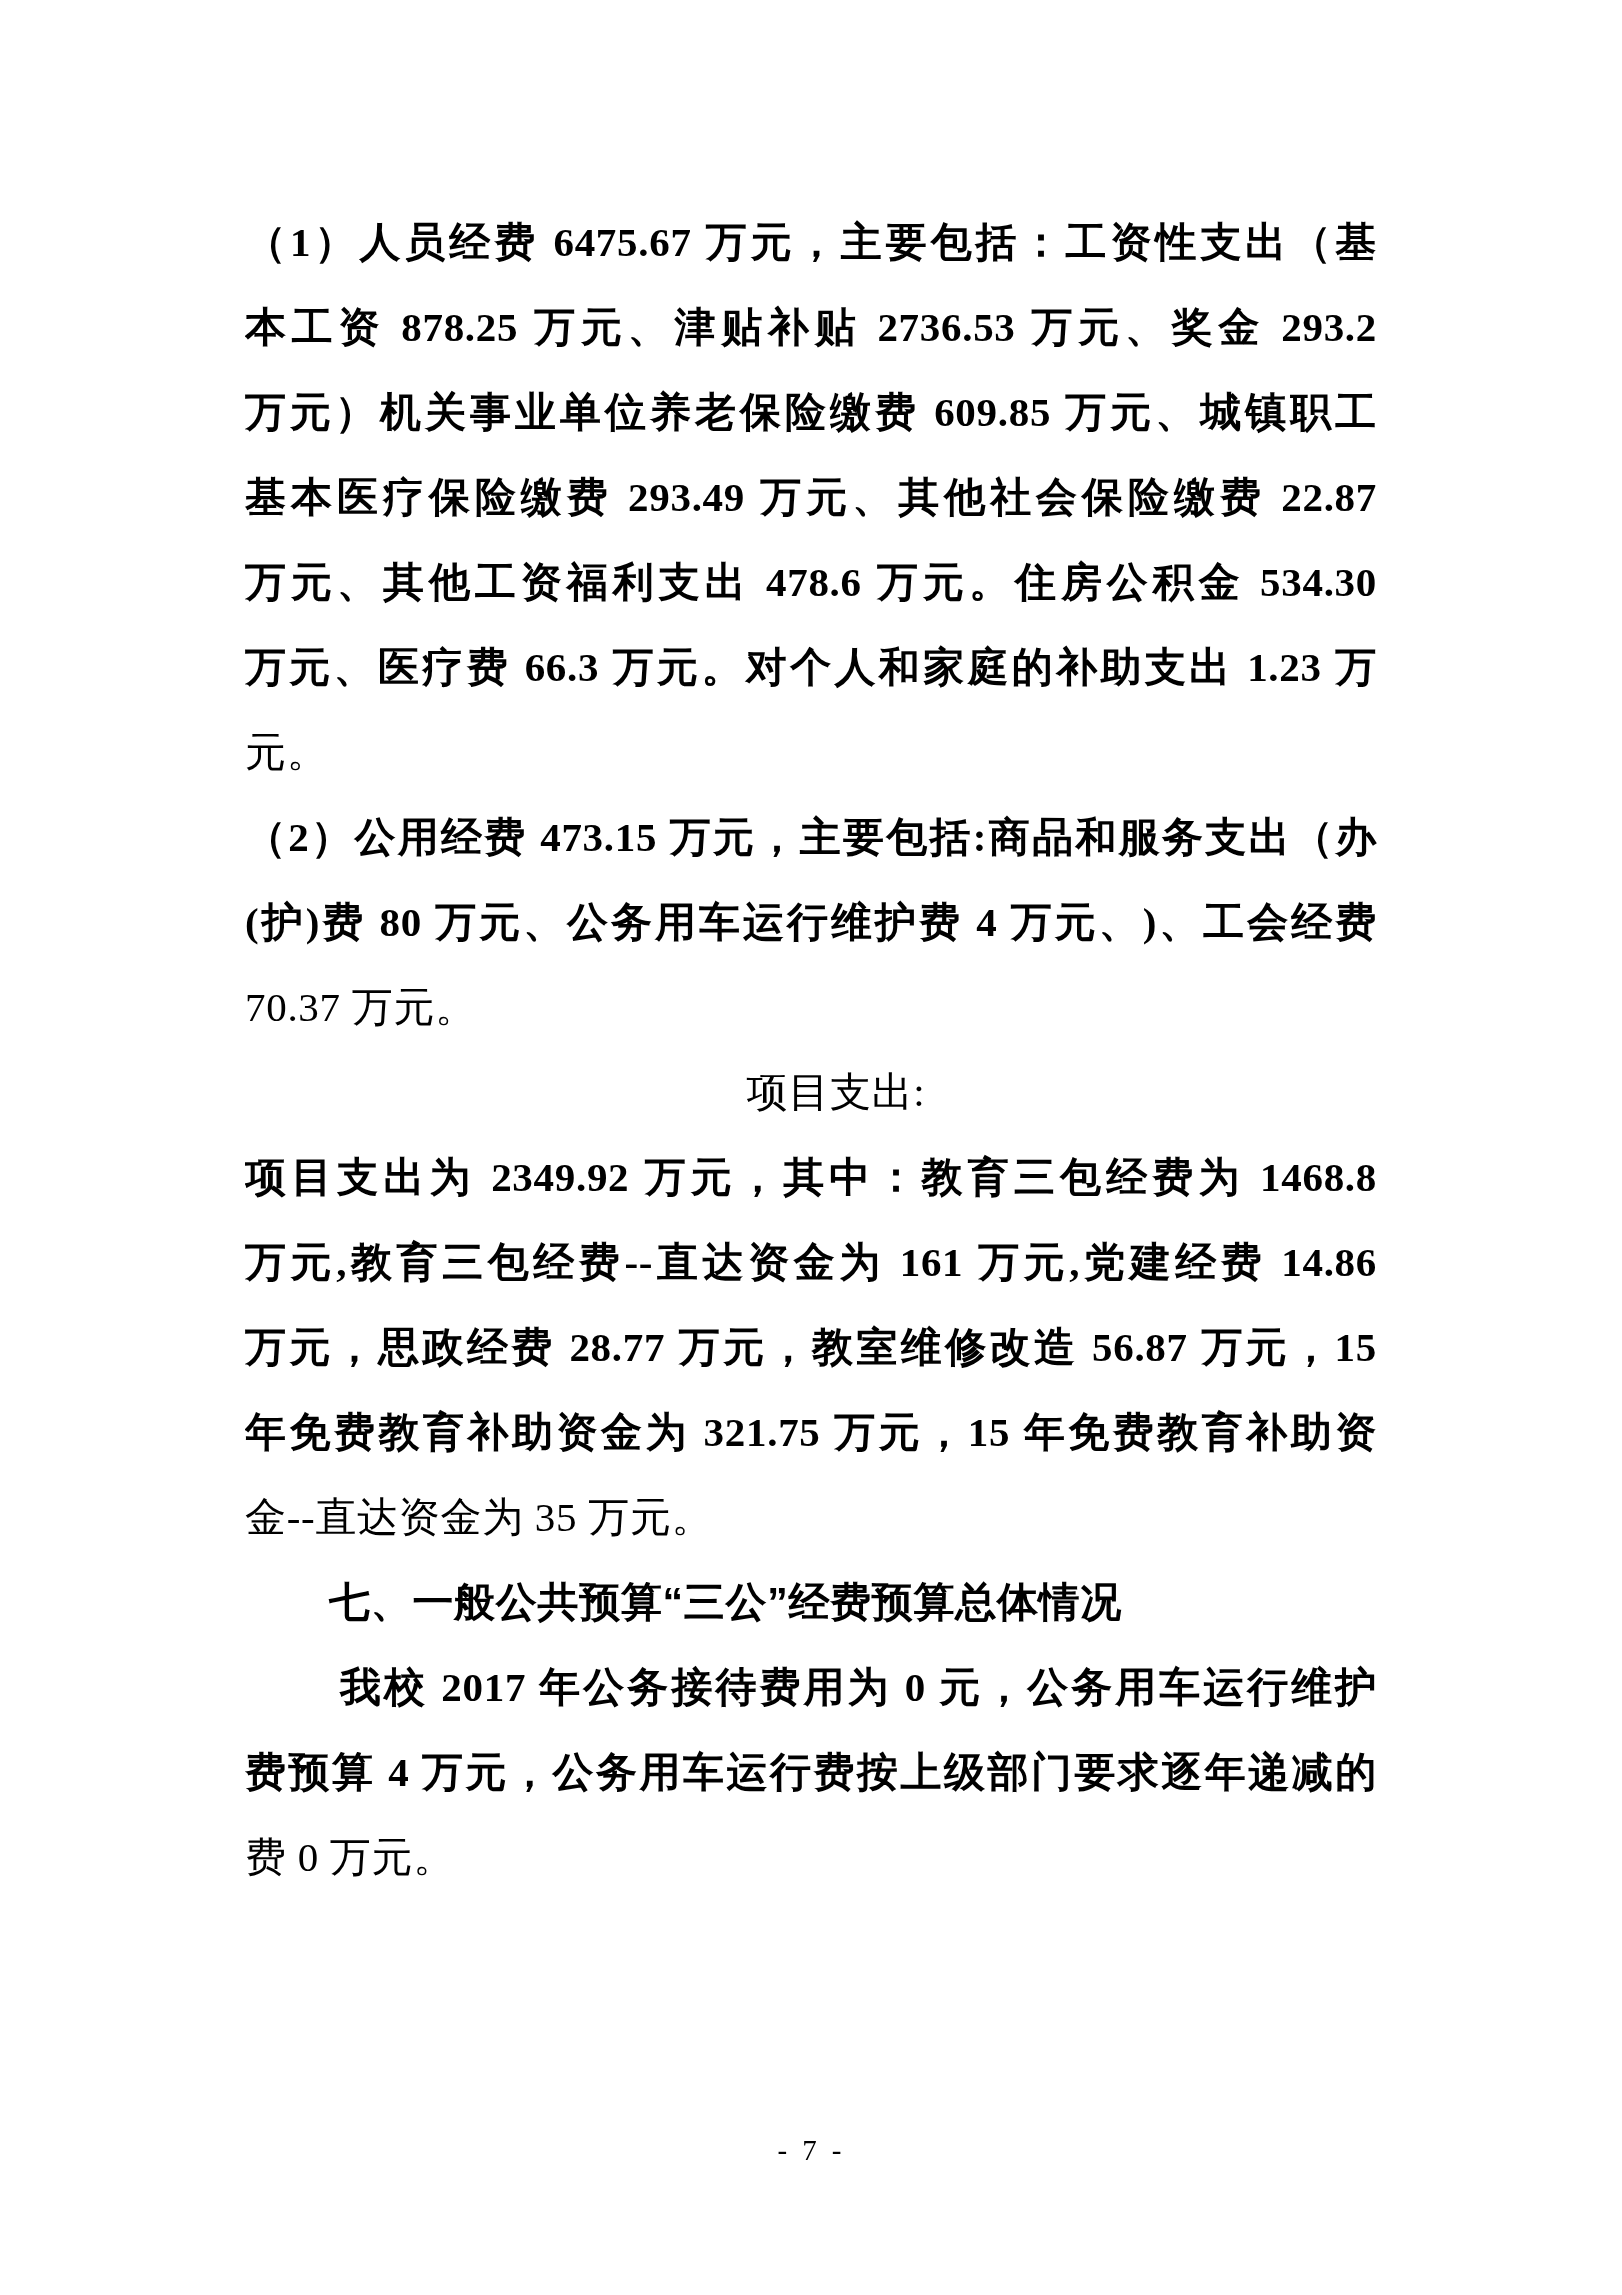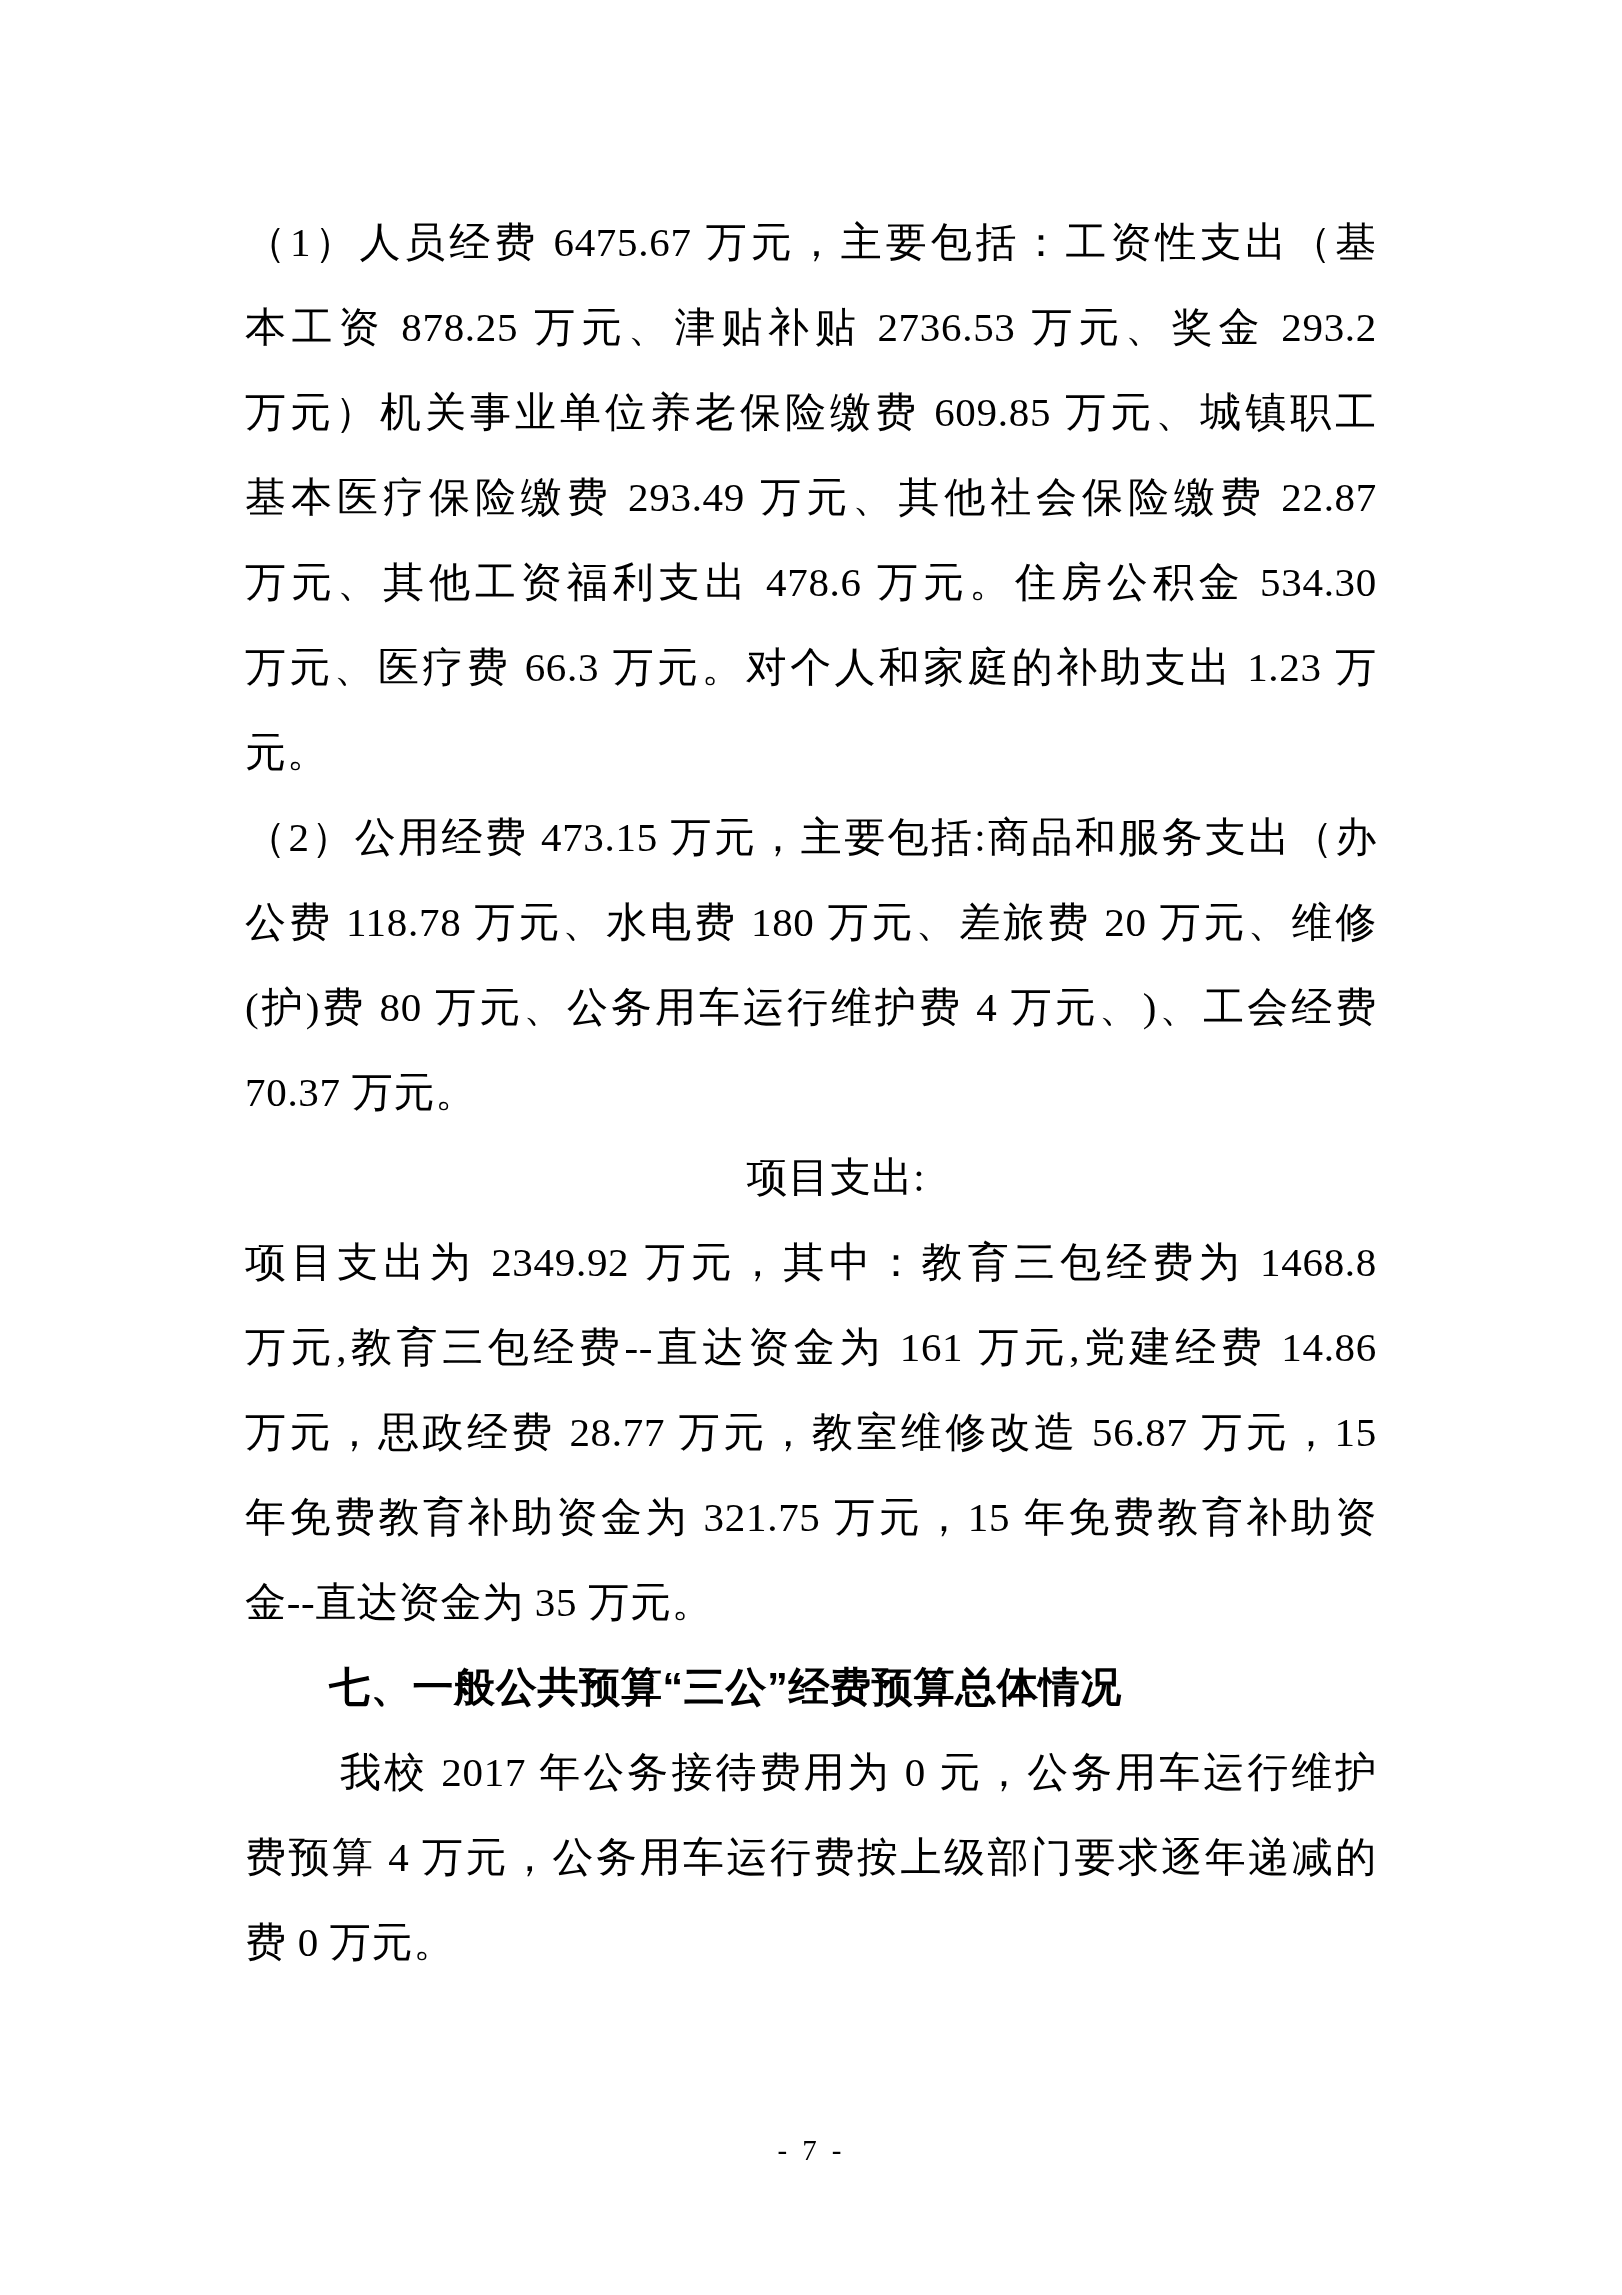--- a/index.html
+++ b/index.html
@@ -31,20 +31,21 @@
     letter-spacing: 0.7px;
     overflow: hidden;
     white-space: nowrap;
     text-align: left;
   }
   
   .j {
     white-space: normal;
     text-align: justify;
     text-align-last: justify;
+    font-weight: bold;
   }
   
   .ind-sm  { text-indent: 50px; text-align: center; }   
   .ind-h   { text-indent: 84px; }  
   .ind-p   { text-indent: 95px; }  
   .heading {
     font-family: Liberation Sans, sans-serif;
     font-weight: 700;
     font-size: 41px;
   }
@@ -69,21 +70,20 @@
 
   <div class="textblock">
     <div class="ln j">（1）人员经费 6475.67 万元，主要包括：工资性支出（基</div>
     <div class="ln j">本工资 878.25 万元、津贴补贴 2736.53 万元、奖金 293.2</div>
     <div class="ln j">万元）机关事业单位养老保险缴费 609.85 万元、城镇职工</div>
     <div class="ln j">基本医疗保险缴费 293.49 万元、其他社会保险缴费 22.87</div>
     <div class="ln j">万元、其他工资福利支出 478.6 万元。住房公积金 534.30</div>
     <div class="ln j">万元、医疗费 66.3 万元。对个人和家庭的补助支出 1.23 万</div>
     <div class="ln">元。</div>
     <div class="ln j">（2）公用经费 473.15 万元，主要包括:商品和服务支出（办</div>
-    <div class="ln j">公费 118.78 万元、水电费 180 万元、差旅费 20 万元、维修</div>
     <div class="ln j">(护)费 80 万元、公务用车运行维护费 4 万元、)、工会经费</div>
     <div class="ln">70.37 万元。</div>
     <div class="ln ind-sm">项目支出:</div>
     <div class="ln j">项目支出为 2349.92 万元，其中：教育三包经费为 1468.8</div>
     <div class="ln j">万元,教育三包经费--直达资金为 161 万元,党建经费 14.86</div>
     <div class="ln j">万元，思政经费 28.77 万元，教室维修改造 56.87 万元，15</div>
     <div class="ln j">年免费教育补助资金为 321.75 万元，15 年免费教育补助资</div>
     <div class="ln">金--直达资金为 35 万元。</div>
     <div class="ln heading ind-h">七、一般公共预算“三公”经费预算总体情况</div>
     <div class="ln j ind-p">我校 2017 年公务接待费用为 0 元，公务用车运行维护</div>

